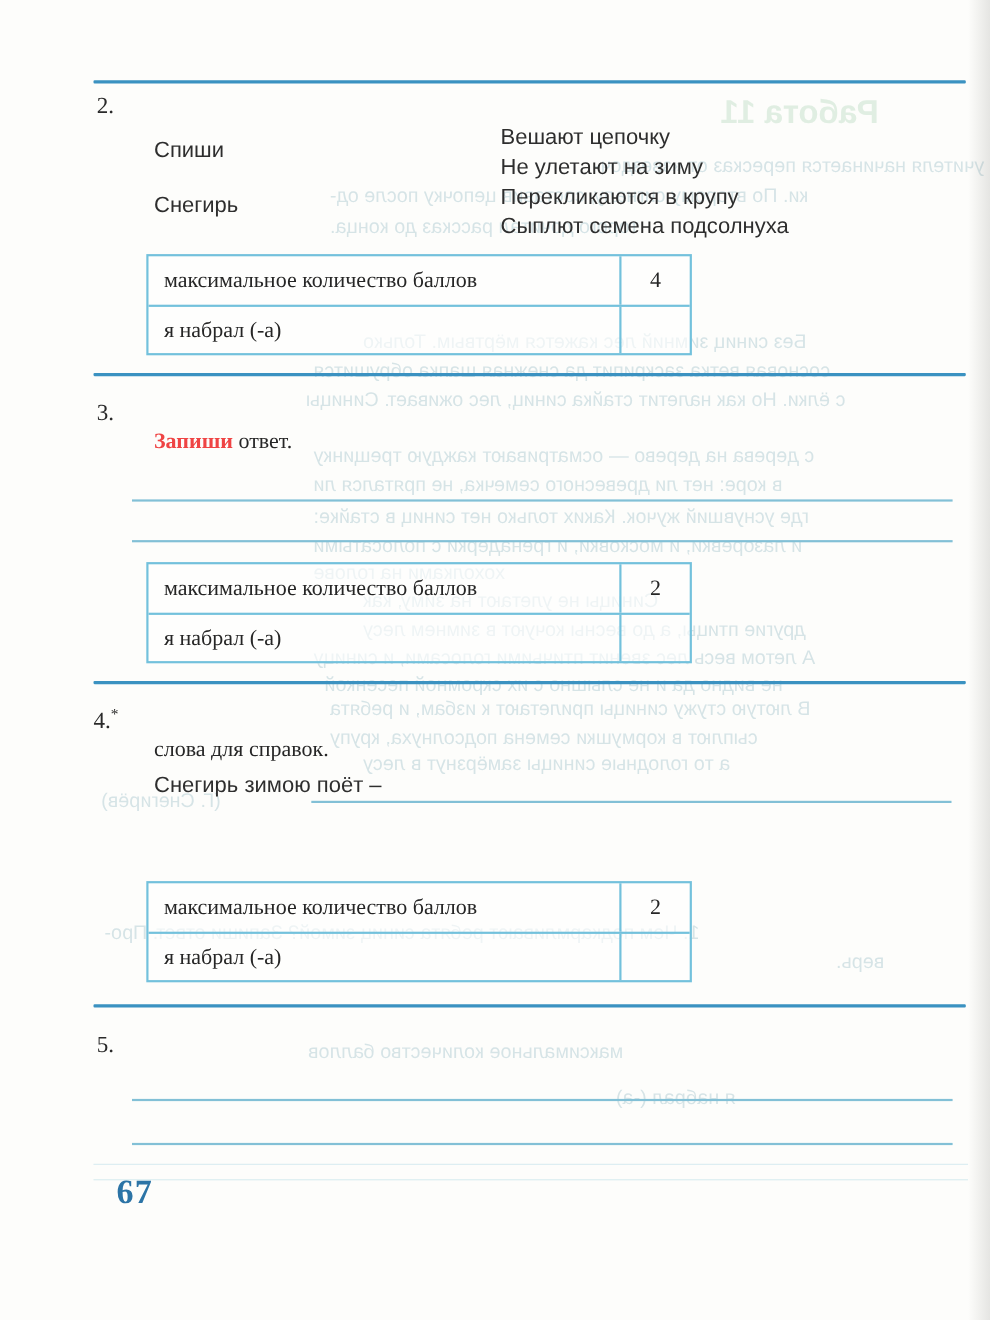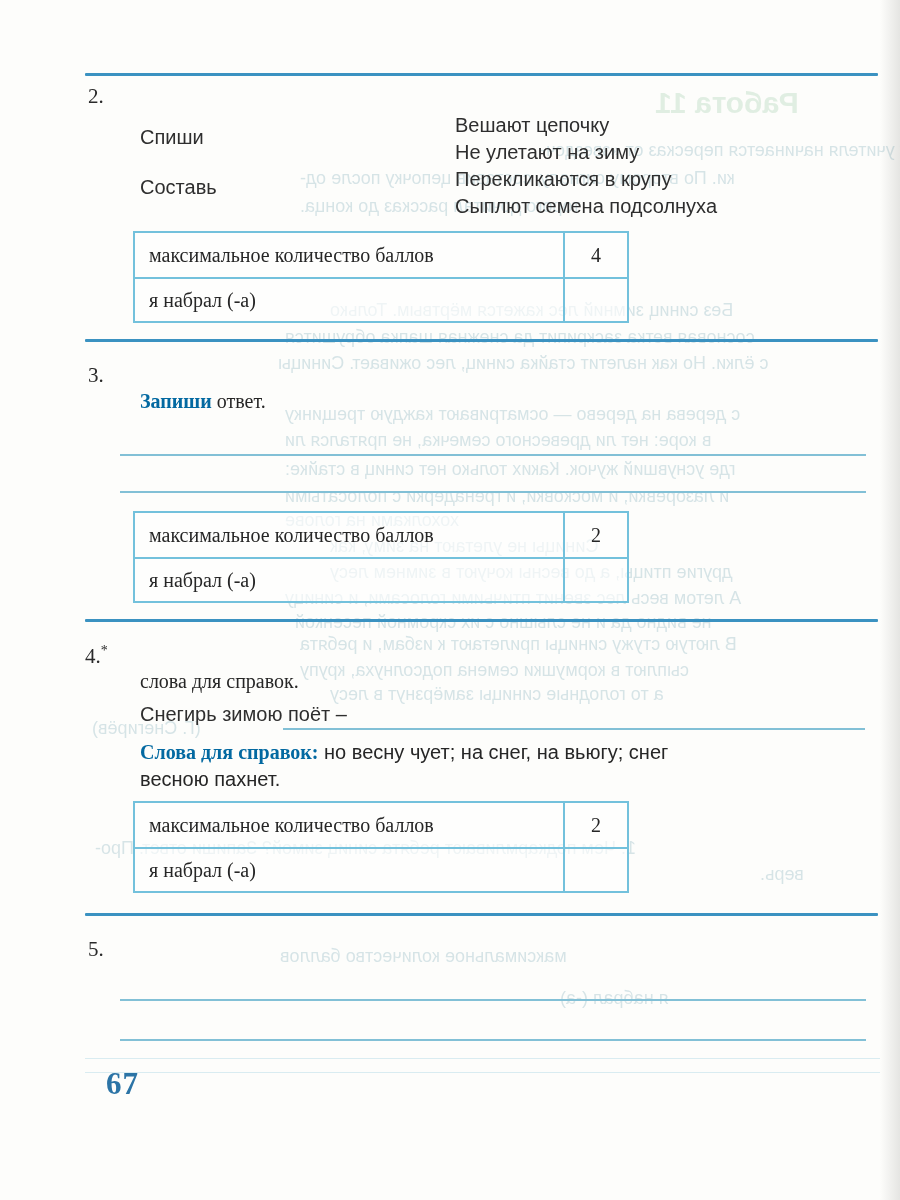--- a/index.html
+++ b/index.html
@@ -3,21 +3,21 @@
 <meta charset="utf-8">
 <style>
   html,body{margin:0;padding:0;}
   body{width:900px;height:1200px;background:#ffffff;overflow:hidden;}
   .page{position:relative;width:900px;height:1200px;background:#fdfdfb;font-family:"Liberation Serif",serif;color:#2a2a2a;}
   .edge-shadow{position:absolute;top:0;right:0;width:20px;height:100%;background:linear-gradient(to right,rgba(0,0,0,0),rgba(120,120,115,0.18));}
   .divider{position:absolute;left:85px;width:793px;height:3px;background:#3b92c1;border-radius:1px;}
   .task-num{position:absolute;font-size:21px;color:#2a2a2a;}
   .task-num sup{font-size:14px;}
   .serif-text{position:absolute;font-size:20px;line-height:27px;color:#262626;}
-  .serif-text b{color:#0369a1;}
+  .serif-text b{color:#ef4444;}
   .sans-text{position:absolute;font-family:"Liberation Sans",sans-serif;font-size:20px;color:#2e2e2e;}
   .match-right div{margin-bottom:5px;}
   .justified{text-align:justify;text-align-last:justify;}
   .score-table{position:absolute;left:133px;width:492px;border:2px solid #73c1dc;background:rgba(255,255,255,0.6);}
   .st-row{display:flex;align-items:center;height:42px;}
   .st-row.first{border-bottom:2px solid #73c1dc;height:44px;}
   .st-label{flex:1;padding-left:14px;font-size:20px;color:#262626;}
   .st-value{width:62px;align-self:stretch;border-left:2px solid #73c1dc;display:flex;align-items:center;justify-content:center;font-size:20px;color:#262626;}
   .writing-line{position:absolute;height:2px;background:#82c0d6;}
   .faint-line{position:absolute;height:1px;background:#aed6e4;opacity:.45;}
@@ -55,21 +55,21 @@
       <span class="bleed" style="left: 760px; top: 864px;">верь.</span>
       <span class="bleed" style="left: 280px; top: 946px;">максимальное количество баллов</span>
       <span class="bleed" style="left: 560px; top: 988px;">я набрал (-а)</span>
     </div>
 
   <div class="divider" style="top:73px"></div>
 
   <div class="task-num" style="left:88px;top:84px">2.</div>
 
   <div class="sans-text" style="left:140px;top:126px">Спиши</div>
-  <div class="sans-text" style="left:140px;top:176px">Составь</div>
+  <div class="sans-text" style="left:140px;top:176px">Снегирь</div>
 
   <div class="sans-text match-right" style="left:455px;top:114px;line-height:22px">
     <div>Вешают цепочку</div>
     <div>Не улетают на зиму</div>
     <div>Перекликаются в крупу</div>
     <div>Сыплют семена подсолнуха</div>
   </div>
 
   <div class="score-table" style="top:231px">
     <div class="st-row first">
@@ -105,24 +105,20 @@
   </div>
 
   <div class="divider" style="top:619px"></div>
 
   <div class="task-num" style="left:85px;top:643px"><span>4.</span><sup>*</sup></div>
   <div class="serif-text" style="left:140px;top:668px">слова для справок.</div>
 
   <div class="sans-text" style="left:140px;top:703px">Снегирь зимою поёт –</div>
   <div class="writing-line" style="left:283px;top:728px;width:582px"></div>
 
-  <div class="serif-text" style="left:140px;top:739px;width:740px">
-    <b>Слова для справок:</b><span class="sans-inline" style="font-family:'Liberation Sans',sans-serif"> но весну чует; на снег, на вьюгу; снег</span><br>
-    <span style="font-family:'Liberation Sans',sans-serif">весною пахнет.</span>
-  </div>
 
   <div class="score-table" style="top:801px">
     <div class="st-row first">
       <div class="st-label">максимальное количество баллов</div>
       <div class="st-value">2</div>
     </div>
     <div class="st-row">
       <div class="st-label">я набрал (-а)</div>
       <div class="st-value"></div>
     </div>

